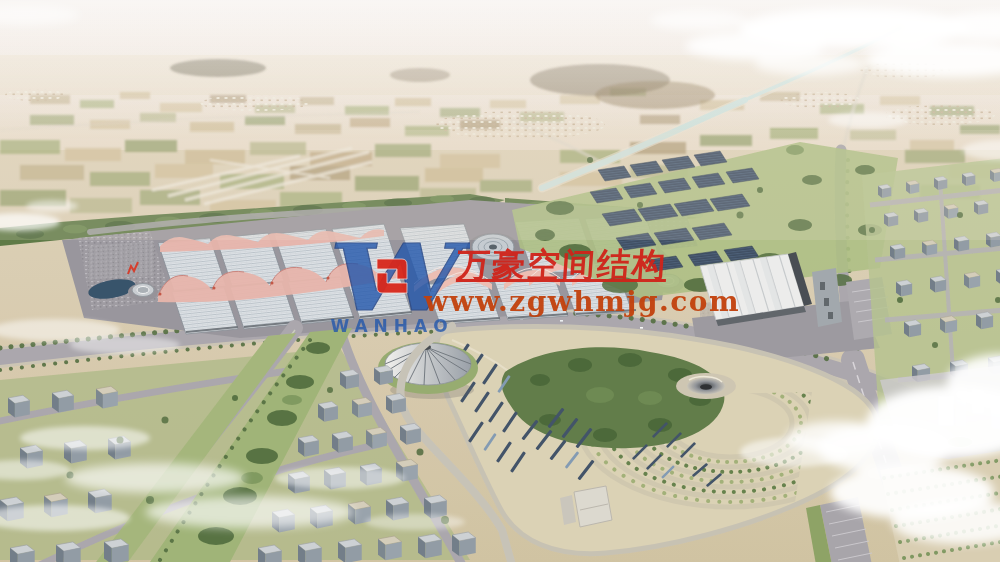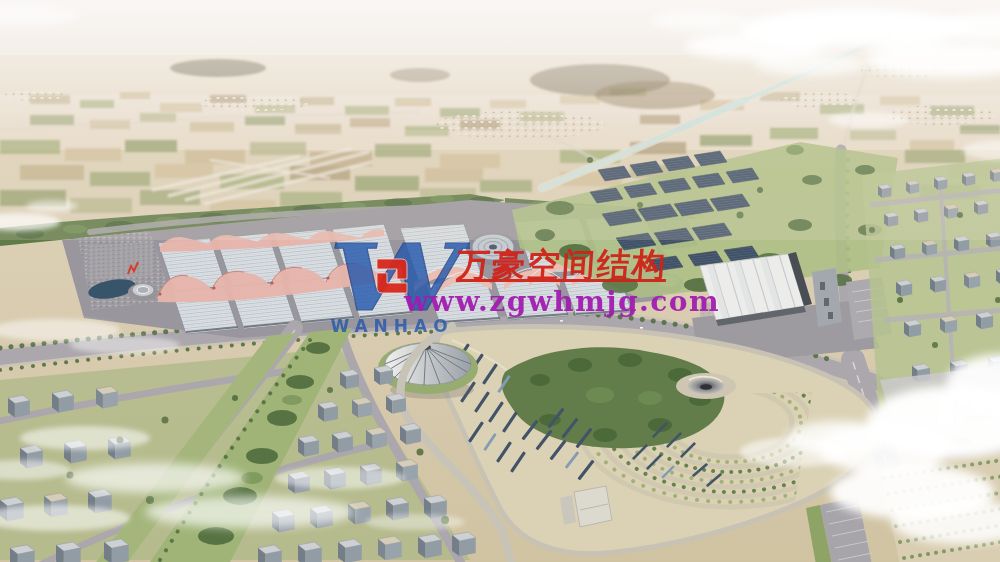--- a/index.html
+++ b/index.html
@@ -21,23 +21,23 @@
   .orow{stroke:#6a8a4c;fill:none;stroke-linecap:round;stroke-dasharray:.1 8;opacity:.85;}
   .cl{fill:#ffffff;}
   .blk{fill:url(#panelP);stroke:#2e3c50;stroke-width:.5;}
   
   .wm{position:absolute;pointer-events:none;}
   .wm-logo{left:320px;top:236px;width:150px;height:100px;}
   .wm-cn{left:432px;top:246px;width:260px;text-align:center;
          font-size:33px;font-weight:bold;letter-spacing:2px;line-height:1.15;
          color:#d0231a;text-decoration:underline;text-underline-offset:3px;
          transform:skewX(-4deg);font-family:"DejaVu Sans",sans-serif;opacity:.95;}
-  .wm-url{left:404px;top:287px;width:276px;text-align:right;
+  .wm-url{left:424px;top:287px;width:276px;text-align:right;
           font-size:28px;font-weight:bold;letter-spacing:1.5px;line-height:1.1;
-          color:#a21caf;font-family:"DejaVu Serif",serif;opacity:.95;}
+          color:#c2410c;font-family:"DejaVu Serif",serif;opacity:.95;}
 </style>
 </head>
 <body>
 
 <div class="stage">
 <svg class="scene" viewBox="0 0 1000 562" xmlns="http://www.w3.org/2000/svg">
   <defs>
     <linearGradient id="skyG" x1="0" y1="0" x2="0" y2="1">
       <stop offset="0" stop-color="#f4edea"></stop>
           <stop offset=".6" stop-color="#eee3d8"></stop>

